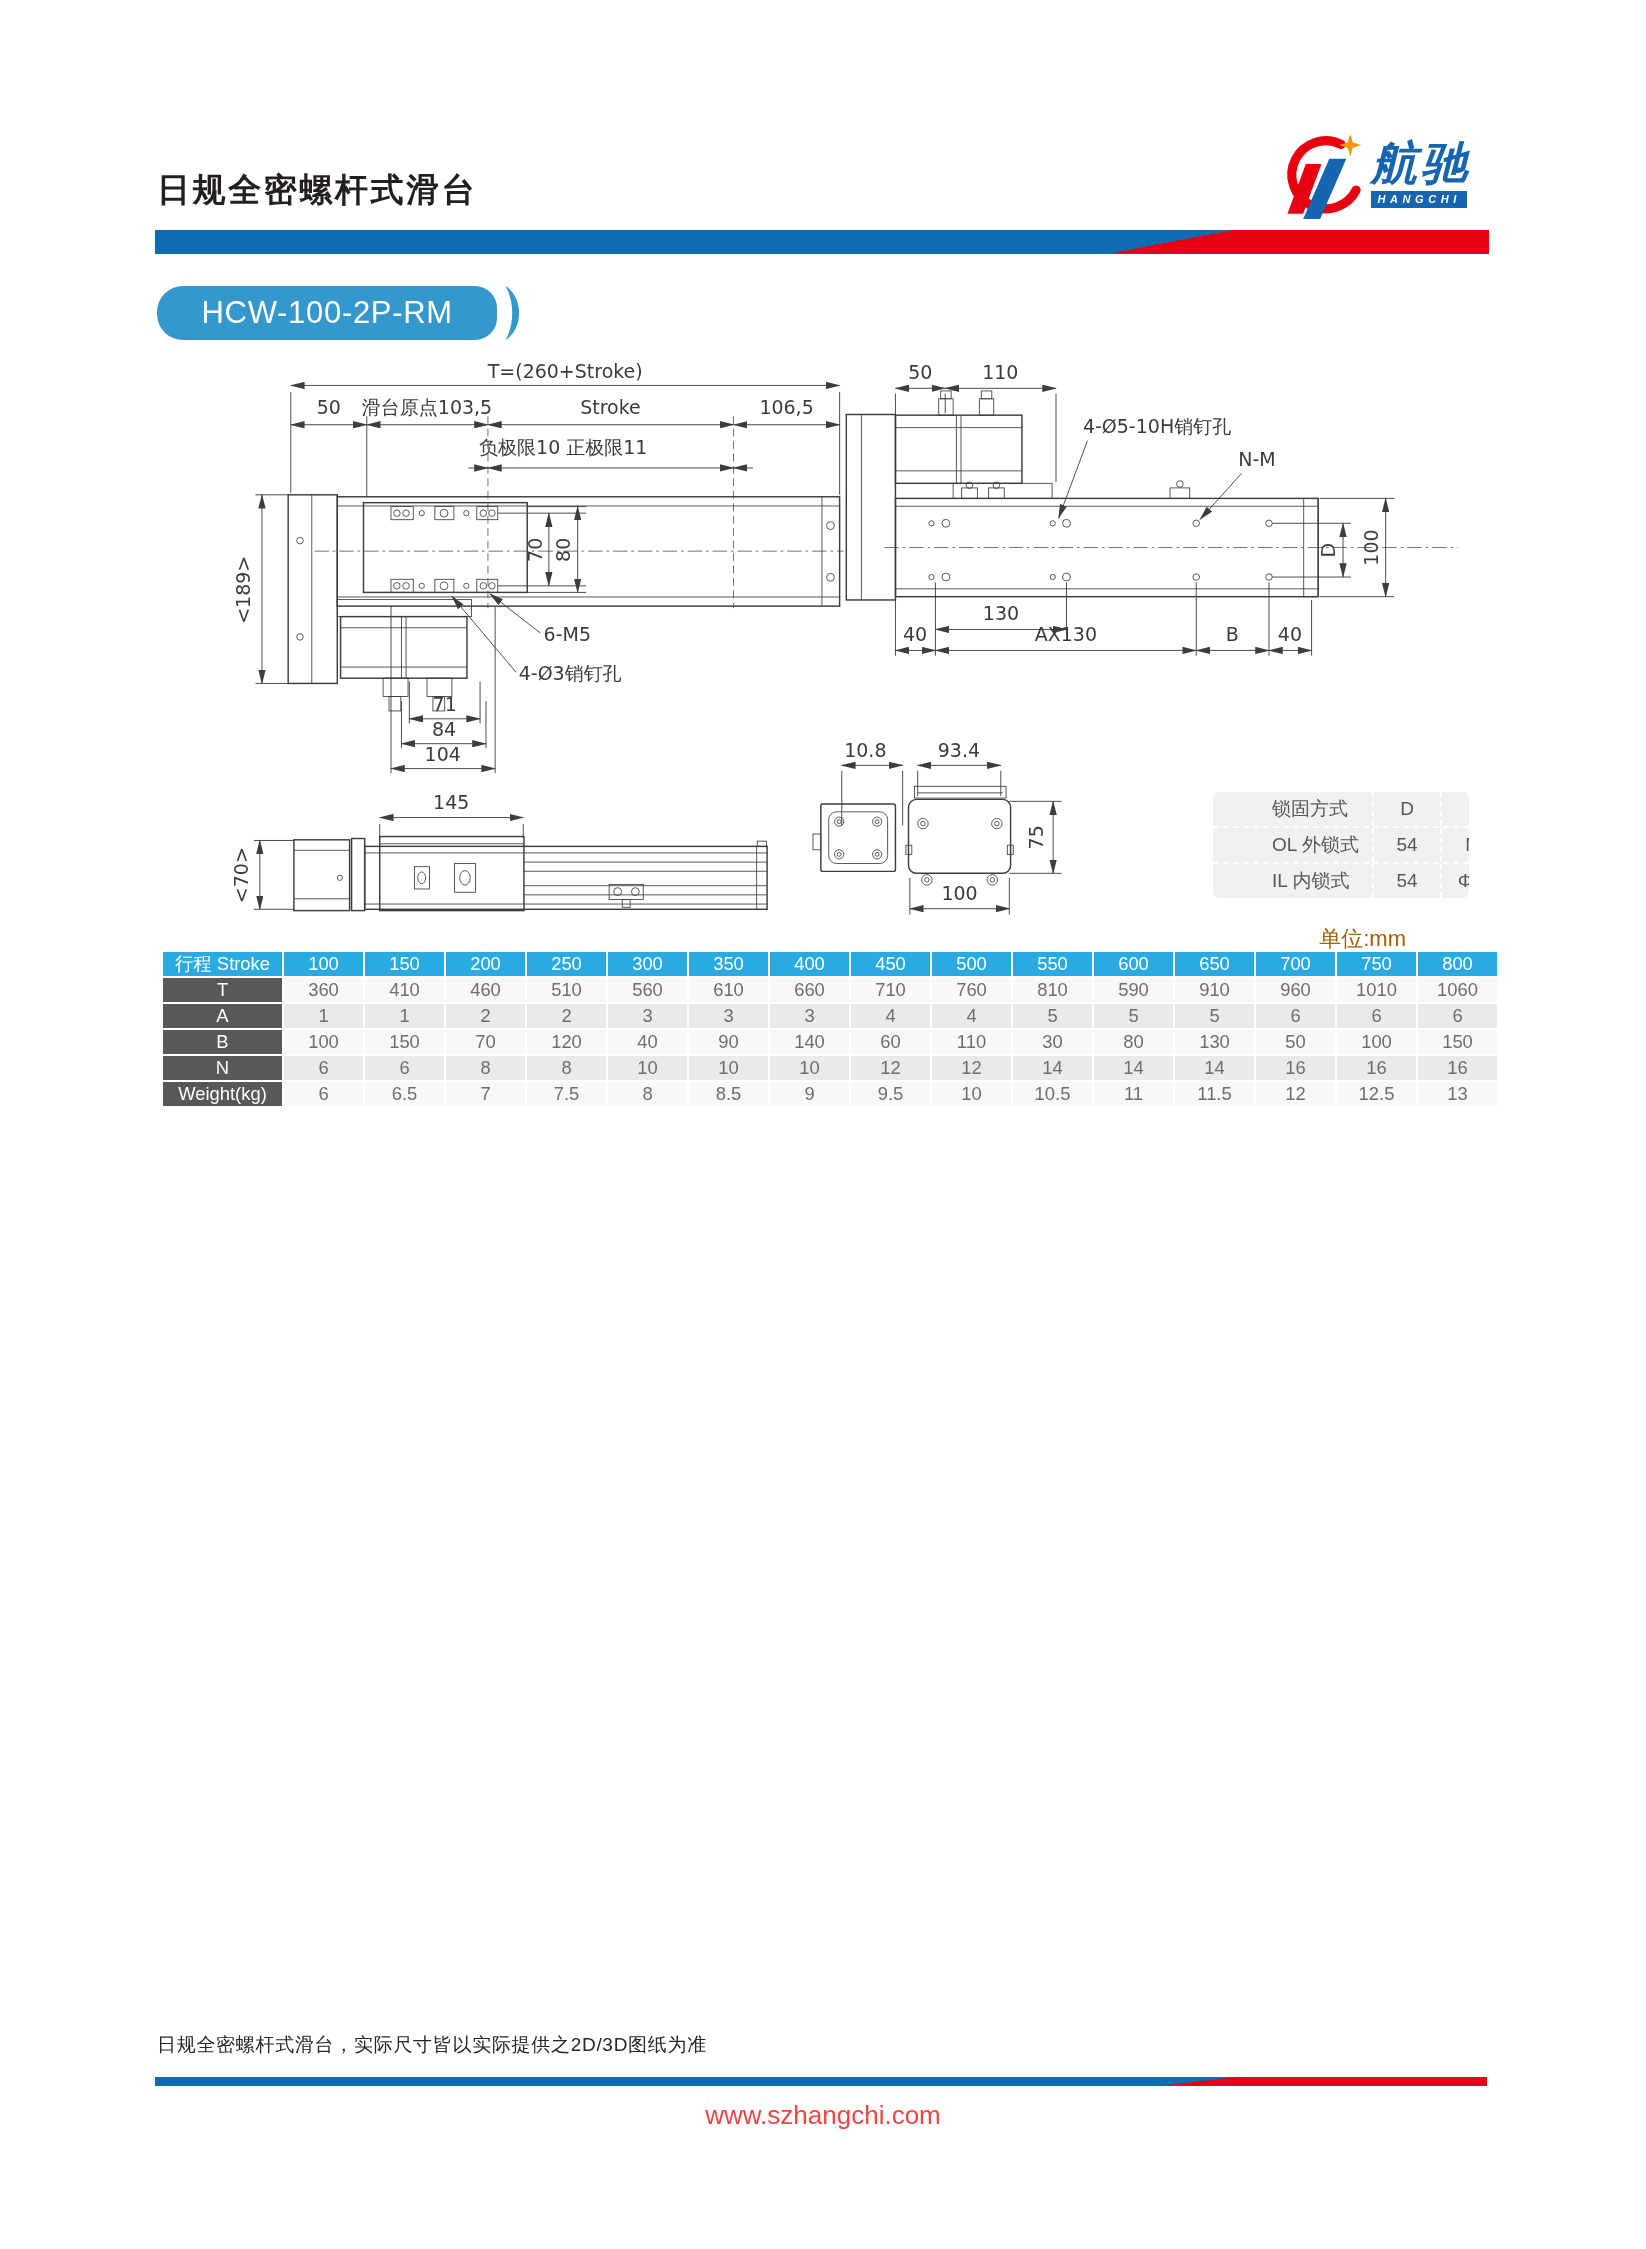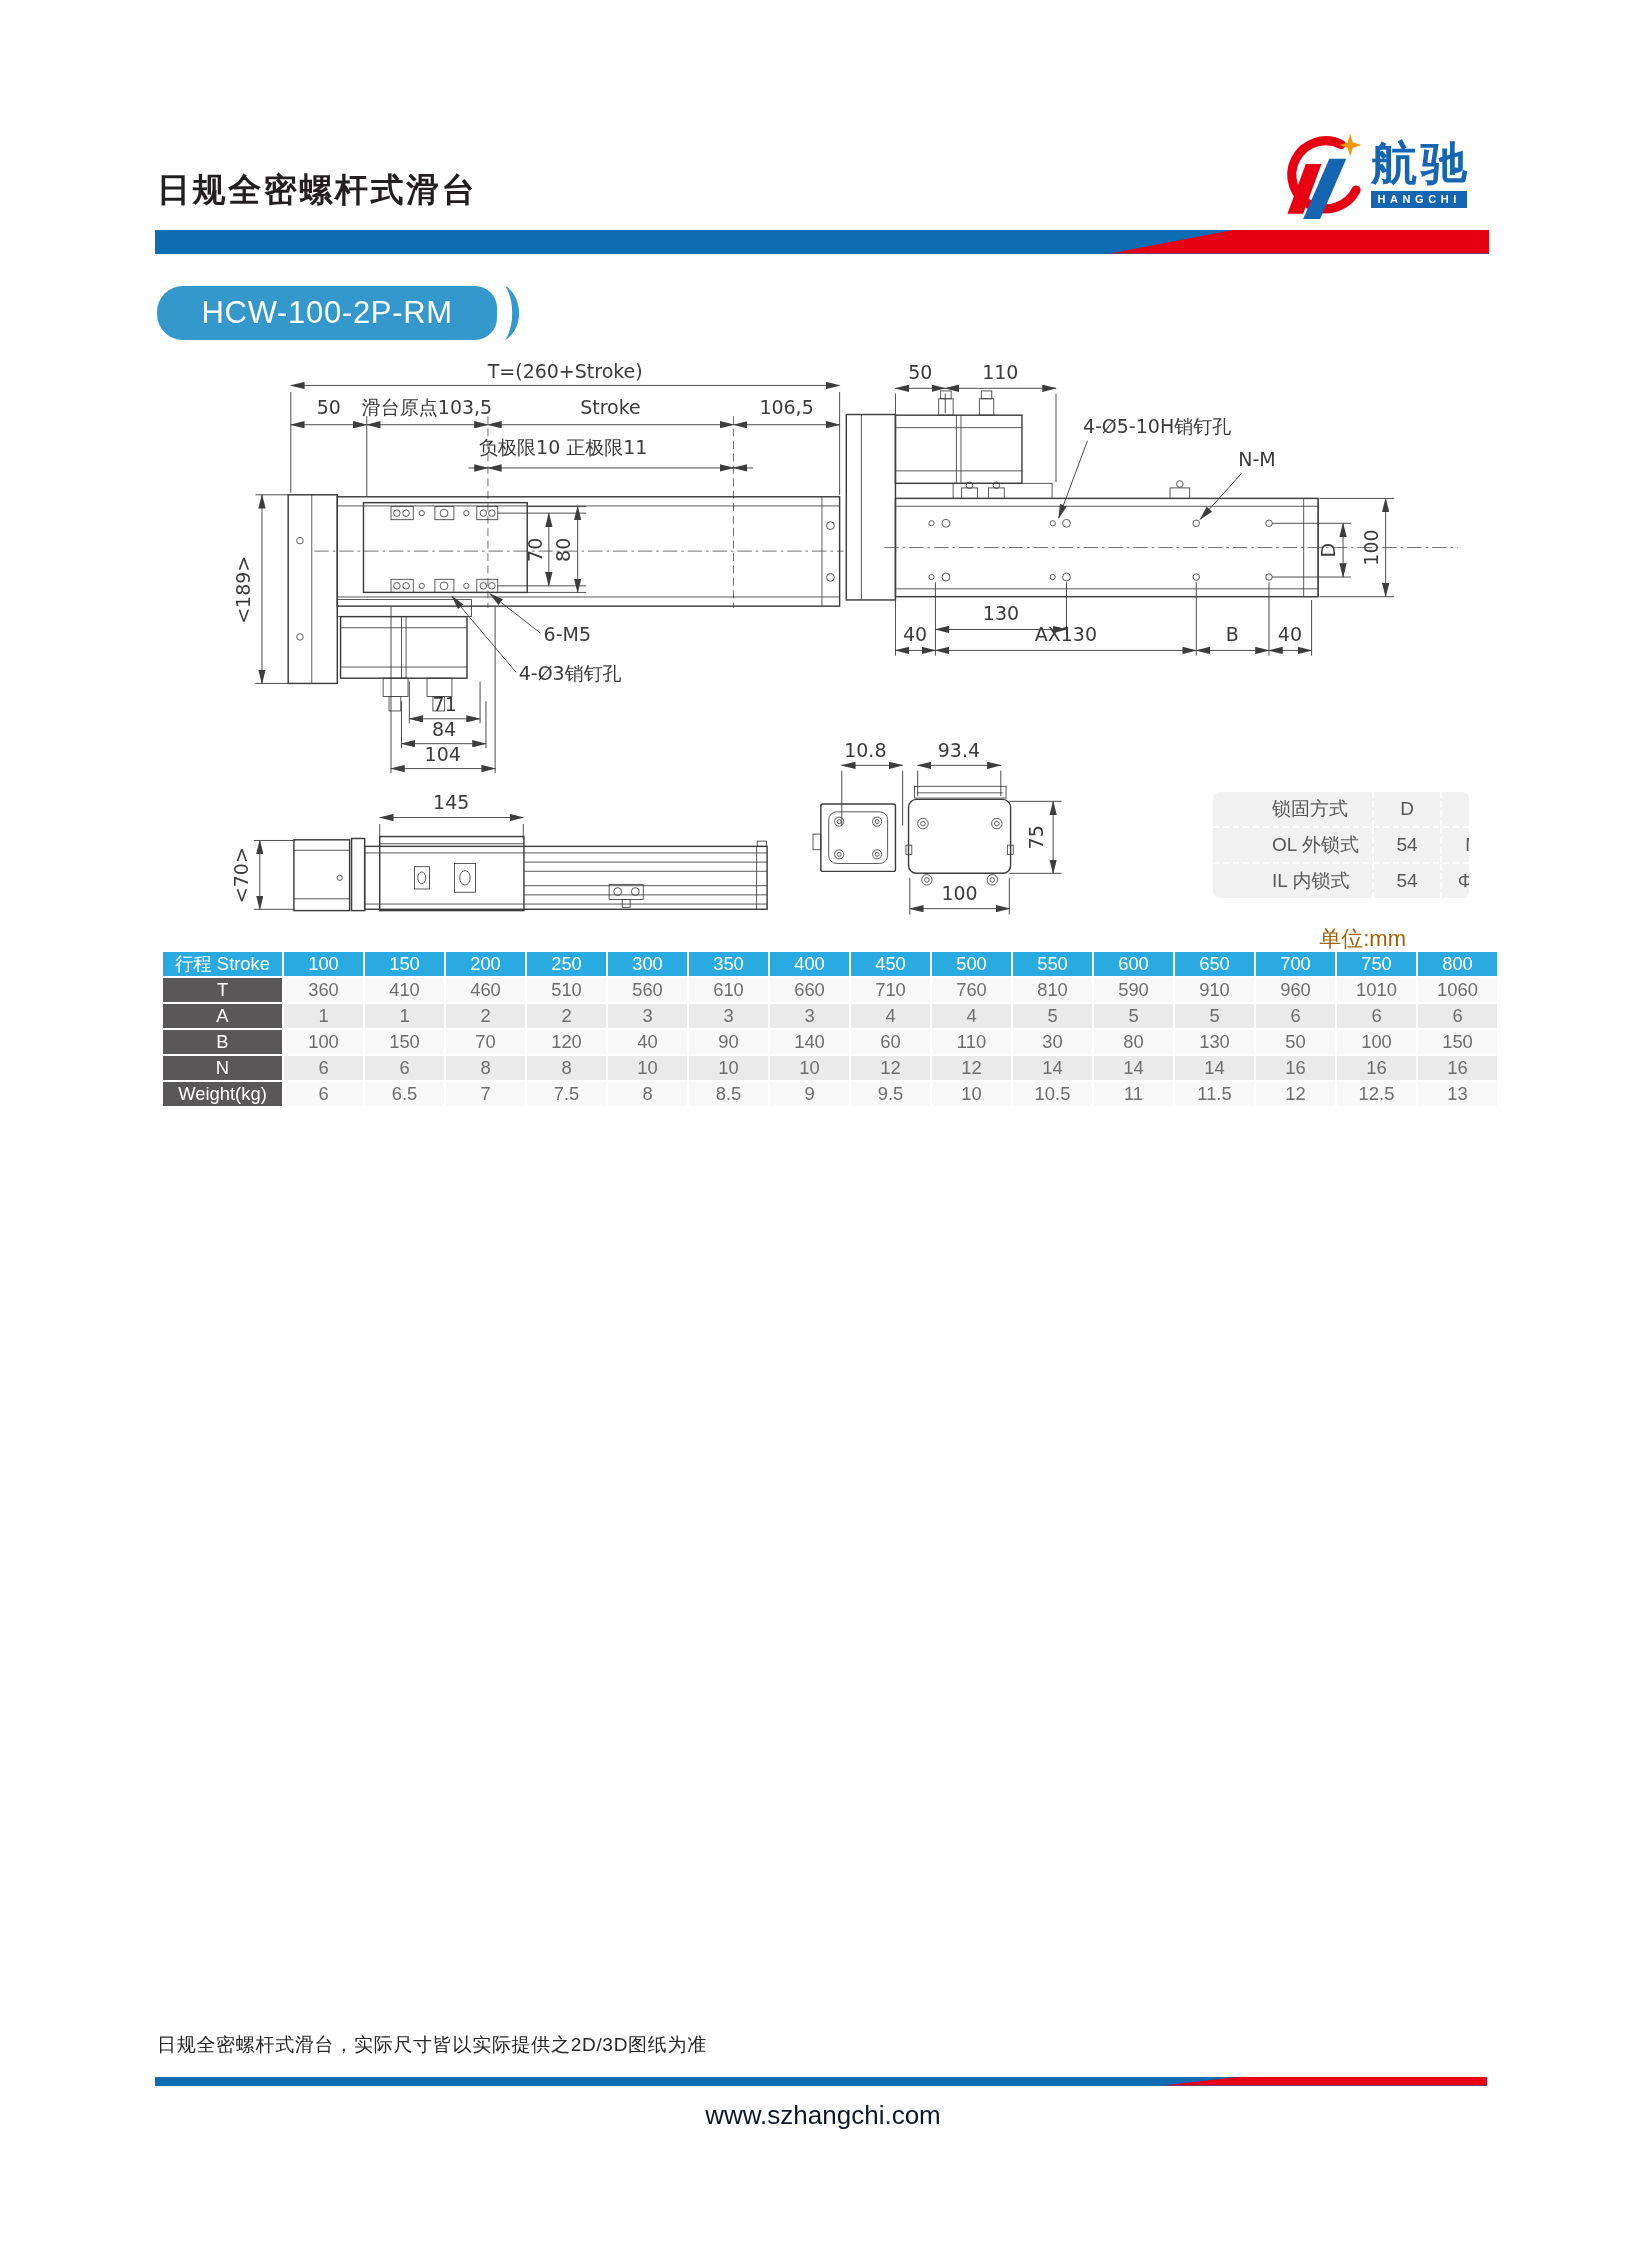--- a/index.html
+++ b/index.html
@@ -6,21 +6,21 @@
   .page{position:relative;width:1646px;height:2250px;background:#fff;overflow:hidden;
         font-family:"Liberation Sans","DejaVu Sans",sans-serif;color:#231f20;}
 
   
   .page-title{position:absolute;left:157px;top:168px;font-size:33px;font-weight:bold;
               letter-spacing:2.6px;color:#231f20;}
   .brand-bar{position:absolute;left:155px;top:230px;width:1334px;height:23.6px;background:#0e6cb3;}
   .brand-bar .red-wedge{position:absolute;right:0;top:0;width:379px;height:23.6px;background:#e60012;
               clip-path:polygon(123px 0,100% 0,100% 100%,0 100%);}
   .logo{position:absolute;left:1277px;top:131px;display:flex;align-items:flex-start;}
-  .logo-text{margin-left:9.2px;margin-top:9.2px;}
+  .logo-text{margin-left:9.2px;margin-top:9.2px;font-style:italic;}
   .logo-cn{font-size:46px;font-weight:bold;color:#1565b0;letter-spacing:3.9px;line-height:1;}
   .logo-en-bar{margin-top:5.2px;width:96px;height:17px;background:#1565b0;color:#fff;
                font-size:11px;font-weight:bold;letter-spacing:4.6px;text-align:center;line-height:17px;}
 
   
   .badge{position:absolute;left:157px;top:286px;display:flex;align-items:center;height:54px;}
   .badge-pill{height:54px;min-width:301px;padding:0 19.7px;background:#3598cc;border-radius:26px 22px 22px 26px;
               color:#fff;font-size:31px;font-weight:normal;display:flex;align-items:center;justify-content:center;
               letter-spacing:0.7px;}
   .badge-bracket{margin-left:6.6px;height:54px;display:block;}
@@ -61,21 +61,21 @@
   .cell.label{background:#595757;color:#ffffff;}
   .tr.odd .cell:not(.label){background:#f8f8f8;color:#6e6e6e;}
   .tr.even .cell:not(.label){background:#eaeaea;color:#6e6e6e;}
 
   
   .foot-note{position:absolute;left:157px;top:2032px;font-size:19px;color:#262626;letter-spacing:0.7px;}
   .foot-bar{position:absolute;left:155px;top:2077px;width:1332px;height:8.5px;background:#0e6cb3;}
   .foot-bar .red-wedge{position:absolute;right:0;top:0;width:324px;height:8.5px;background:#e60012;
               clip-path:polygon(75px 0,100% 0,100% 100%,0 100%);}
   .website{position:absolute;left:0;top:2100px;width:1646px;text-align:center;
-           font-size:26px;color:#0f172a;}
+           font-size:26px;color:#ef4444;}
 </style>
 </head>
 <body>
 
 <div class="page">
 
   <div class="page-title">日规全密螺杆式滑台</div>
   <div class="logo">
     <svg width="85" height="100" viewBox="0 0 130 152">
       <path d="M98,20 A52,52 0 1 0 121,90" stroke="#e60012" stroke-width="14" fill="none" stroke-linecap="round"></path>

